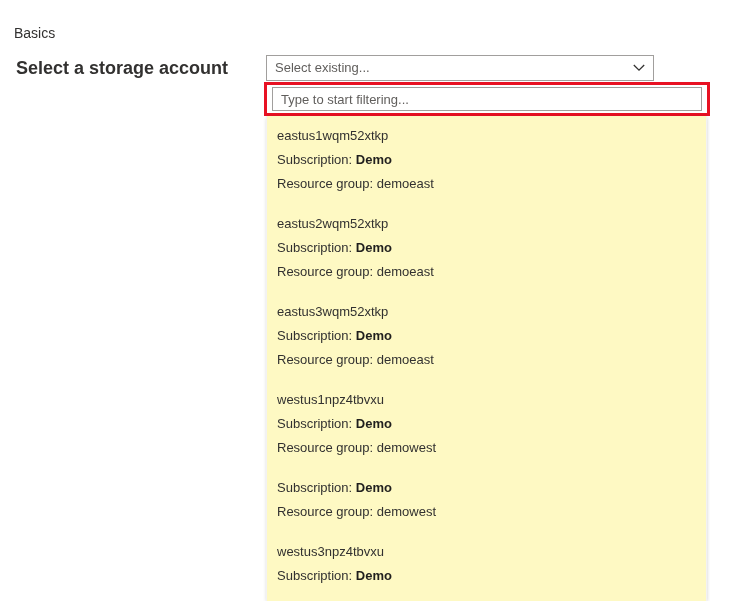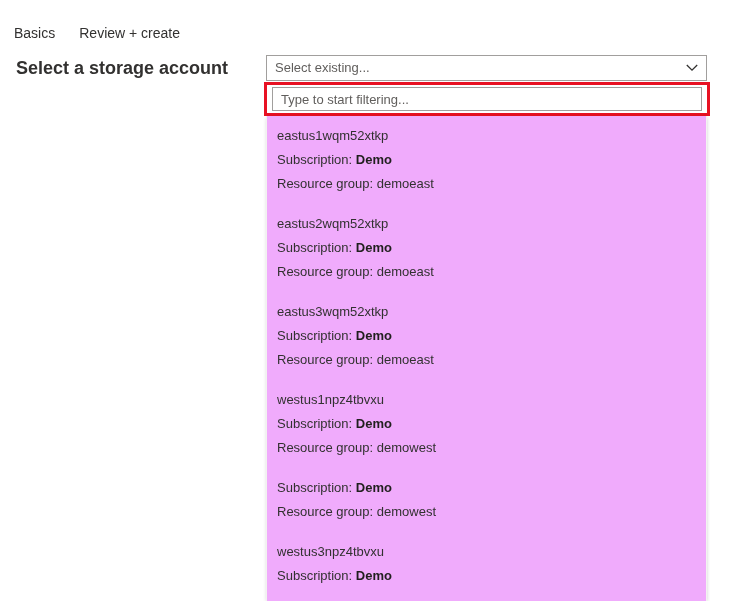--- a/index.html
+++ b/index.html
@@ -64,21 +64,21 @@
 
   
   .combo-wrap {
     position: absolute;
     left: 266px;
     top: 55px;
     width: 441px;
   }
   .combo-select {
     box-sizing: border-box;
-    width: 441px;
+    width: 388px;
     height: 26px;
     border: 1px solid #a19f9d;
     background: #ffffff;
     display: flex;
     align-items: center;
     padding: 0 6px 0 8px;
     cursor: pointer;
   }
   .combo-select .placeholder {
     flex: 1 1 auto;
@@ -130,21 +130,21 @@
   
   .dropdown-list {
     position: absolute;
     left: 266px;
     top: 116px;
     width: 441px;
     height: 485px;
     box-sizing: border-box;
     border-left: 1px solid #f3f2f1;
     border-right: 1px solid #f3f2f1;
-    background: #f0abfc;
+    background: #fef9c3;
     box-shadow: 0 1.6px 3.6px rgba(0,0,0,0.10), 1.2px 0 3.6px rgba(0,0,0,0.08);
     overflow: hidden;
   }
   .option {
     padding: 8px 0 8px 10px;
     cursor: pointer;
   }
   .option-name {
     font-size: 13px;
     line-height: 24px;
@@ -161,23 +161,20 @@
     color: #201f1e;
     font-weight: 600;
   }
 </style>
 </head>
 <body>
 
 <div class="tabstrip">
   <div class="tab">
     <span>Basics</span>
-  </div>
-  <div class="tab">
-    <span>Review + create</span>
   </div>
 </div>
 
 <div class="field-label">Select a storage account</div>
 
 <div class="combo-wrap">
   <div class="combo-select">
     <span class="placeholder">Select existing...</span>
     <span class="chevron">
       <svg width="12" height="8" viewBox="0 0 12 8" aria-hidden="true">

